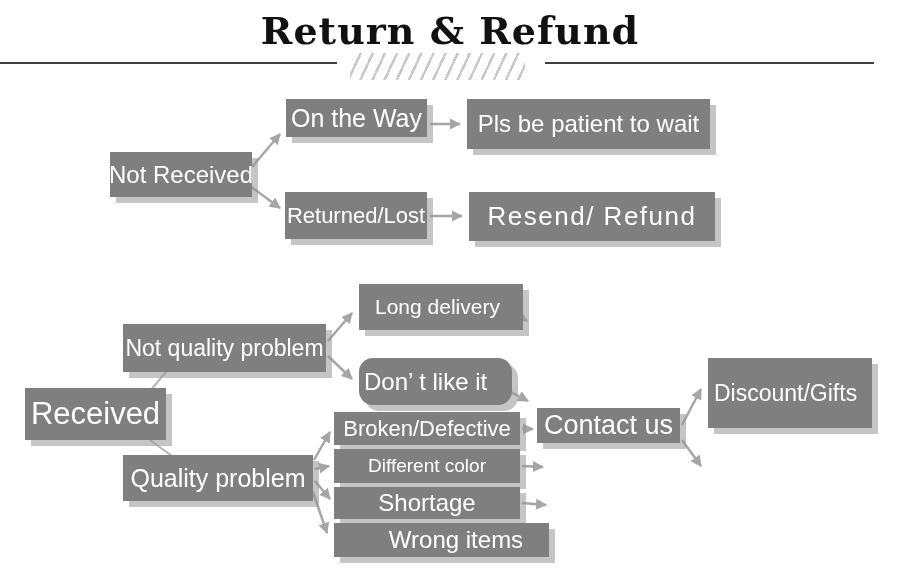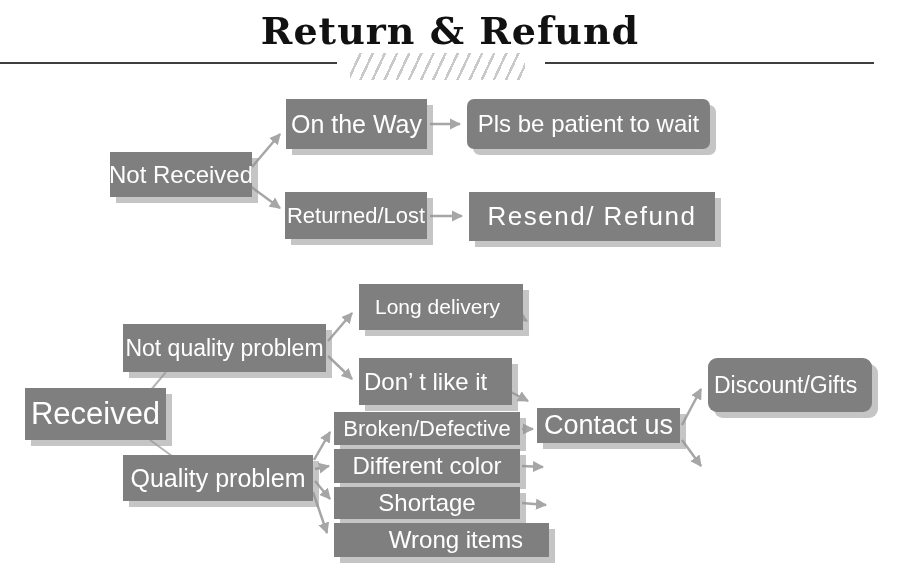--- a/index.html
+++ b/index.html
@@ -38,35 +38,35 @@
   
   .node{
     position:absolute;
     background:var(--box-fill);
     color:var(--box-text);
     display:flex;align-items:center;justify-content:center;
     white-space:nowrap;overflow:hidden;
     box-shadow:6px 6px 0 rgba(150,150,150,0.55);
   }
   .n-not-received  {left:110px;top:152px;width:142px;height:45px;font-size:24px;}
-  .n-on-the-way    {left:286px;top:99px; width:141px;height:50px;font-size:25px;}
-  .n-pls           {left:467px;top:99px; width:243px;height:50px;font-size:24px;border-radius:7px;}
+  .n-on-the-way    {left:286px;top:99px; width:141px;height:38px;font-size:25px;}
+  .n-pls           {left:467px;top:99px; width:243px;height:50px;font-size:24px;}
   .n-returned-lost {left:285px;top:192px;width:142px;height:47px;font-size:22px;}
   .n-resend-refund {left:469px;top:192px;width:246px;height:49px;font-size:26px;letter-spacing:1.5px;}
   .n-received      {left:25px; top:388px;width:141px;height:52px;font-size:31px;}
   .n-nqp           {left:123px;top:324px;width:203px;height:48px;font-size:23px;}
   .n-long-delivery {left:359px;top:284px;width:148px;height:46px;font-size:21px;justify-content:flex-start;padding-left:16px;}
-  .n-dont-like     {left:359px;top:358px;width:148px;height:47px;font-size:24px;justify-content:flex-start;padding-left:5px;}
+  .n-dont-like     {left:359px;top:358px;width:148px;height:47px;font-size:24px;justify-content:flex-start;padding-left:5px;border-radius:14px;}
   .n-qp            {left:123px;top:455px;width:190px;height:46px;font-size:25px;}
   .n-broken        {left:334px;top:412px;width:186px;height:33px;font-size:22px;}
-  .n-diff          {left:334px;top:449px;width:186px;height:34px;font-size:24px;}
+  .n-diff          {left:334px;top:449px;width:186px;height:34px;font-size:19px;}
   .n-shortage      {left:334px;top:487px;width:186px;height:32px;font-size:24px;}
   .n-wrong         {left:334px;top:523px;width:186px;height:34px;font-size:24px;padding-left:29px;}
   .n-contact       {left:537px;top:408px;width:143px;height:35px;font-size:27px;}
-  .n-discount      {left:708px;top:358px;width:158px;height:54px;font-size:23px;justify-content:flex-start;padding-left:6px;border-radius:9px;}
+  .n-discount      {left:708px;top:358px;width:158px;height:70px;font-size:23px;justify-content:flex-start;padding-left:6px;}
   .n-rrd{
     left:709px;top:443px;width:164px;height:53px;font-size:21px;
     flex-direction:column;align-items:flex-start;justify-content:center;
     padding-left:10px;line-height:1.12;
   }
   
   #edges{position:absolute;left:0;top:0;pointer-events:none;}
   .al{stroke:var(--arrow);stroke-width:2.5;fill:none;}
   .plain{stroke:var(--connector);stroke-width:2;fill:none;}
   .ah{fill:var(--arrow);}

